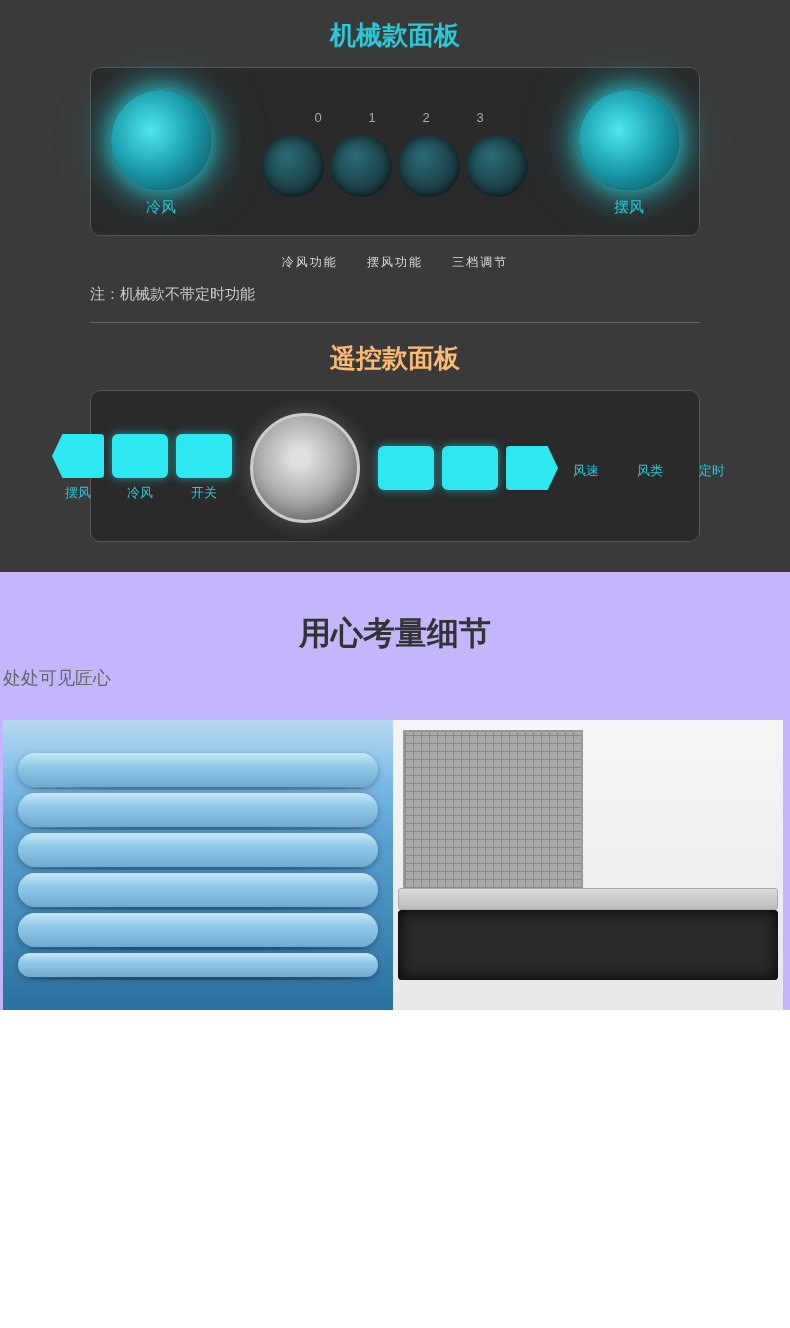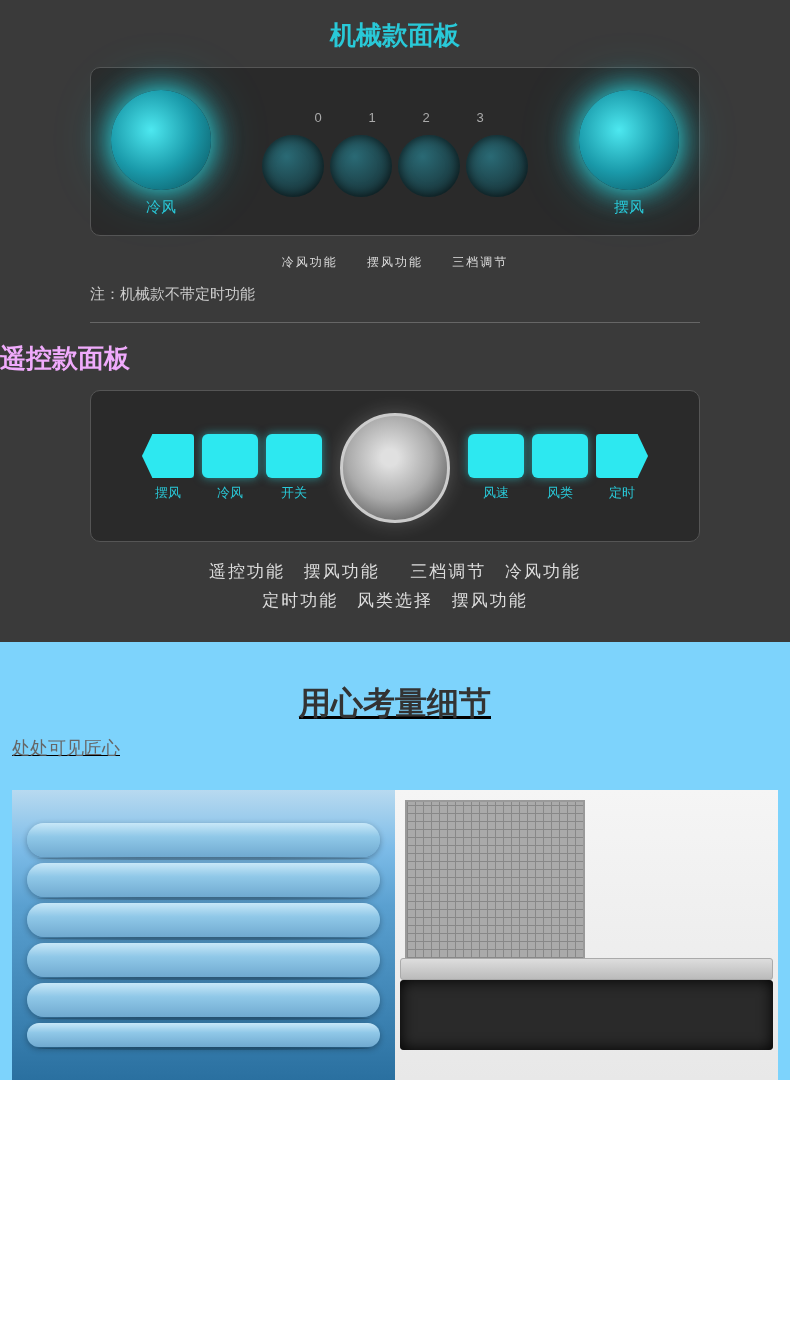--- a/index.html
+++ b/index.html
@@ -113,22 +113,23 @@
     }
 
     .divider {
       border: none;
       border-top: 1px solid #666;
       margin: 18px 90px 0;
     }
 
     
     .remote-section-title {
+      text-align: center;
       font-size: 26px;
-      color: #f0abfc;
+      color: #fdba74;
       padding: 18px 0 14px;
       font-weight: bold;
     }
 
     .remote-panel-box {
       margin: 0 90px;
       background: #2a2a2a;
       border: 1px solid #555;
       border-radius: 10px;
       padding: 22px 20px 18px;
@@ -151,23 +152,22 @@
       margin-top: 18px;
       letter-spacing: 2px;
     }
 
     .remote-features .row2 {
       margin-top: 6px;
     }
 
     
     .white-section {
-      background: #7dd3fc;
-      padding: 40px 12px 0;
-      text-decoration: underline;
+      background: #c4b5fd;
+      padding: 40px 3px 0;
     }
 
     .craftsmanship-title {
       text-align: center;
       font-size: 32px;
       color: #333;
       font-weight: bold;
       margin-bottom: 10px;
     }
 
@@ -277,21 +277,21 @@
     }
 
     .remote-left-group {
       display: flex;
       flex-direction: column;
       align-items: center;
     }
 
     .remote-right-group {
       display: flex;
-      flex-direction: column;
+      flex-direction: row;
       align-items: center;
     }
 
     .remote-btns-row {
       display: flex;
       gap: 8px;
       align-items: center;
     }
 
     .remote-labels-below {
@@ -403,33 +403,20 @@
         <div class="remote-labels-below">
           <span class="lbl lbl-w56">风速</span>
           <span class="lbl lbl-w56">风类</span>
           <span class="lbl lbl-w52">定时</span>
         </div>
       </div>
 
     </div>
   </div>
 
-  <div class="remote-features">
-    <div>
-      <span>遥控功能</span>
-      <span style="margin:0 12px;">摆风功能</span>
-      <span style="margin:0 12px;">三档调节</span>
-      <span>冷风功能</span>
-    </div>
-    <div class="row2">
-      <span>定时功能</span>
-      <span style="margin:0 12px;">风类选择</span>
-      <span>摆风功能</span>
-    </div>
-  </div>
 
 </div>
 
 <div class="white-section">
 
   <h2 class="craftsmanship-title">用心考量细节</h2>
   <p class="craftsmanship-sub">处处可见匠心</p>
 
   <div class="photos-row">
 

